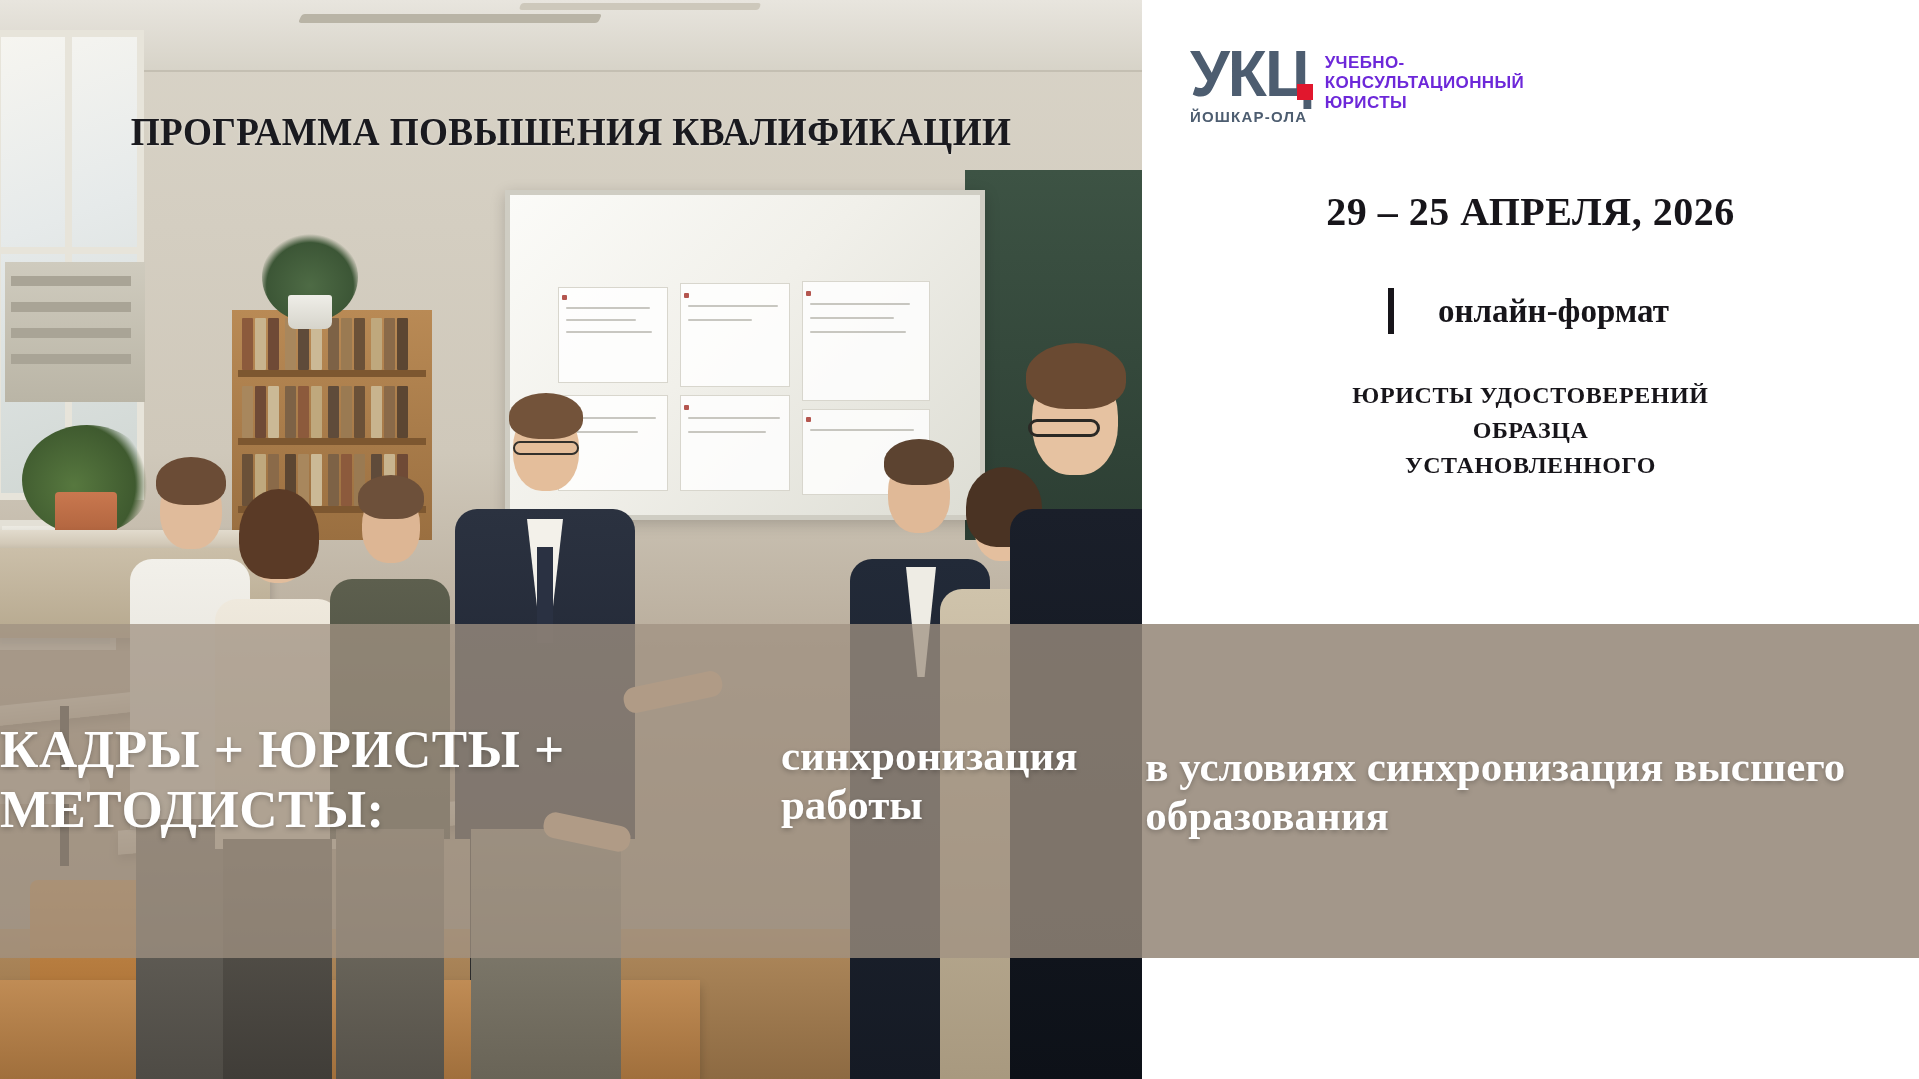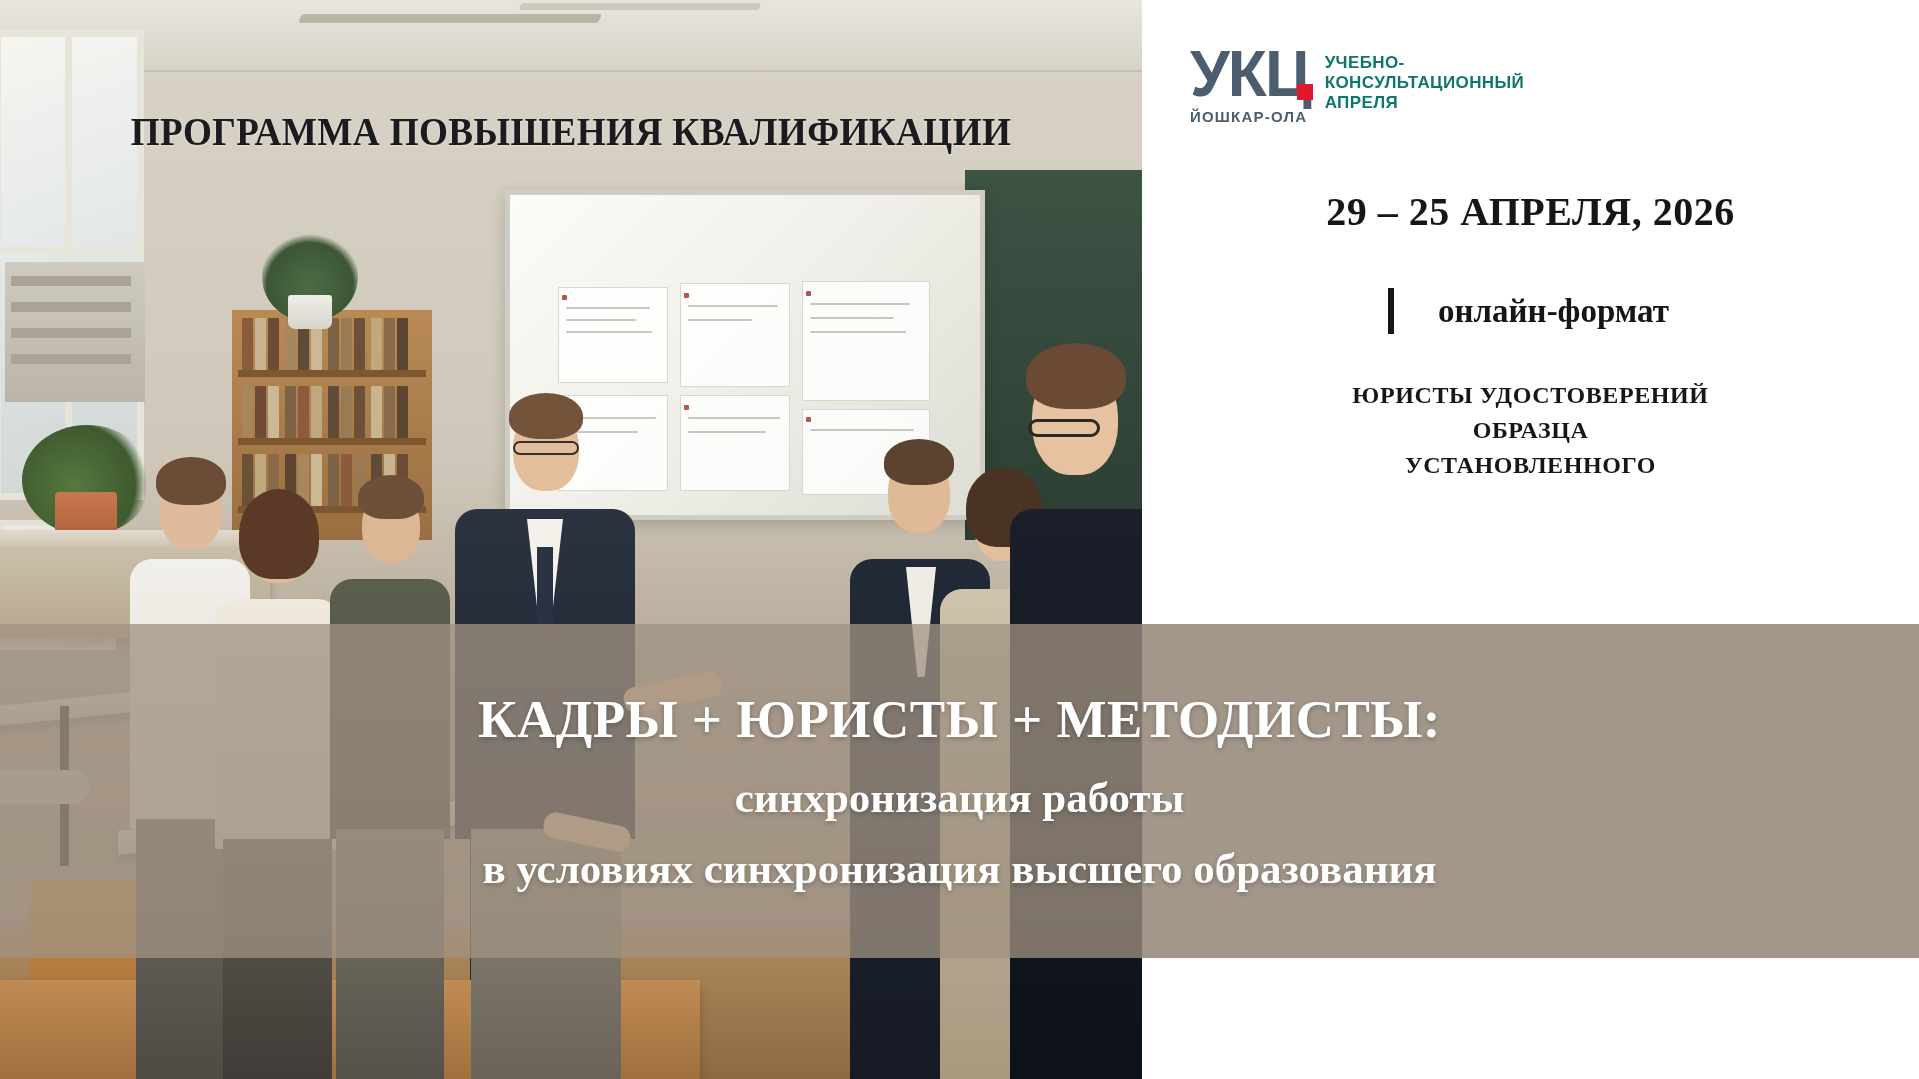--- a/index.html
+++ b/index.html
@@ -131,21 +131,21 @@
   }
   .logo-red{
     position:absolute; right:-3px; bottom:4px; width:16px; height:16px; background:#e1172d;
   }
   .logo-city{
     font-family:"Liberation Sans", sans-serif; font-weight:700; font-size:15px;
     letter-spacing:1.2px; color:#4d5d70; margin-top:4px;
   }
   .logo-name{
     font-family:"Liberation Sans", sans-serif; font-weight:700; font-size:17px;
-    line-height:1.18; letter-spacing:.4px; color:#0f766e; padding-top:8px;
+    line-height:1.18; letter-spacing:.4px; color:#6d28d9; padding-top:8px;
   }
   .date-line{
     position:absolute; left:0; right:0; top:188px; text-align:center;
     font-family:"Liberation Serif", serif; font-weight:700; font-size:40px;
     letter-spacing:.5px; color:#17151a;
   }
   .format-row{
     position:absolute; left:0; right:4px; top:288px;
     display:flex; align-items:center; justify-content:center; gap:44px;
   }
@@ -171,21 +171,21 @@
   .band{
     position:absolute; left:0; top:624px; width:1919px; height:334px;
     background:rgba(160,146,130,.76);
   }
   .band-right{
     position:absolute; left:1142px; top:624px; width:777px; height:334px;
     background:#a3978a;
   }
   .headline-wrap{
     position:absolute; left:0; top:624px; width:1919px; height:334px;
-    display:flex; flex-direction:column; justify-content:center; align-items:center;
+    display:flex; justify-content:center; align-items:center;
     padding-right:0;
   }
   .hl1{
     font-family:"Liberation Serif", serif; font-weight:700; font-size:53px;
     color:#ffffff; letter-spacing:.5px; margin-bottom:24px;
     text-shadow:0 2px 5px rgba(0,0,0,.25);
   }
   .hl2{
     font-family:"Liberation Serif", serif; font-weight:700; font-size:43px;
     color:#ffffff; margin-bottom:22px; text-shadow:0 2px 5px rgba(0,0,0,.25);
@@ -349,21 +349,21 @@
       <div>
         <div class="logo-mark">
           <div class="logo-letters">УКЦ</div>
           <div class="logo-red"></div>
         </div>
         <div class="logo-city">ЙОШКАР-ОЛА</div>
       </div>
       <div class="logo-name">
         <div>УЧЕБНО-</div>
         <div>КОНСУЛЬТАЦИОННЫЙ</div>
-        <div>АПРЕЛЯ</div>
+        <div>ЮРИСТЫ</div>
       </div>
     </div>
 
     <div class="date-line">29 – 25 АПРЕЛЯ, 2026</div>
 
     <div class="format-row">
       <div class="format-bar"></div>
       <div class="format-text">онлайн-формат</div>
     </div>
 

